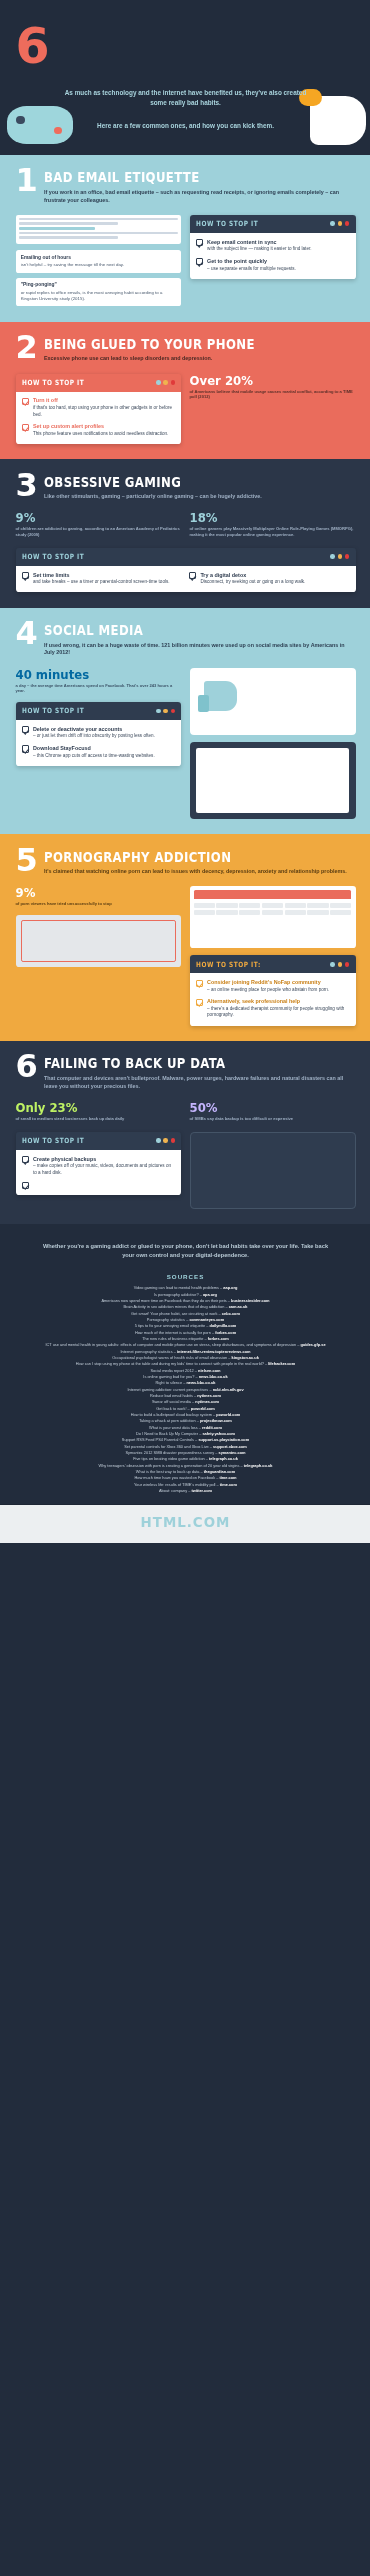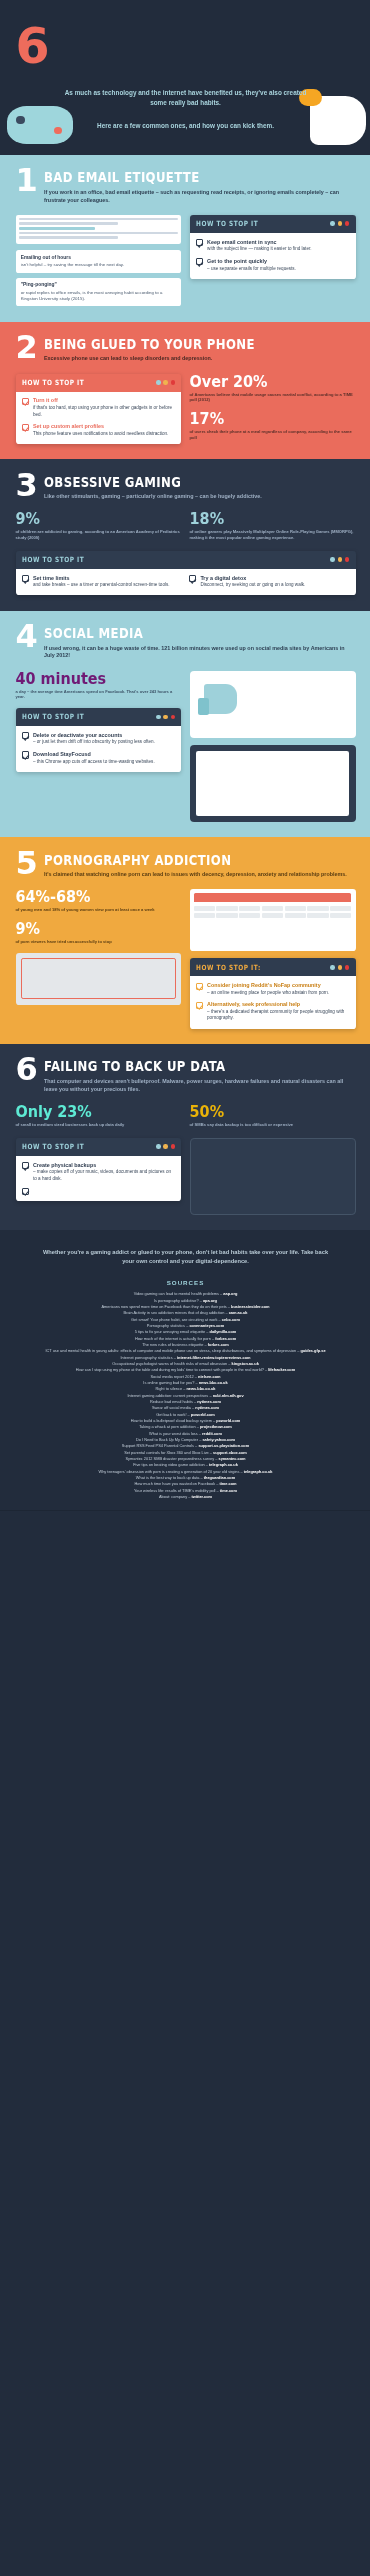--- a/index.html
+++ b/index.html
@@ -128,21 +128,21 @@
   .htsi.teal .htsi-title { color:#9ed1da; }
   
   .htsi.orange .htsi-bar { background:#2f3c4f; }
   .htsi.orange .htsi-title { color:#f0a93f; }
   .htsi.orange .chk { border-color:#f0a93f; }
   .htsi.orange .chk:after { border-color:#f0a93f; }
   .htsi.orange .tip-txt b { color:#c97f14; }
 
   
   .stat-big {
-    font-size:16px; font-weight:bold; line-height:1;
+    font-size:13px; font-weight:bold; line-height:1;
     font-family:"DejaVu Sans Condensed","DejaVu Sans",sans-serif;
   }
   .stat-cap { font-size:4.1px; line-height:1.35; font-weight:bold; }
   .row { display:flex; gap:8.2px; margin-top:10.3px; }
   .col { flex:1; }
 
   
   .pill {
     background:#fff; border-radius:2.6px; padding:4.1px 5.2px;
     font-size:4.4px; line-height:1.4; color:#4a5a6e;
@@ -294,24 +294,20 @@
                 <span>This phone feature uses notifications to avoid needless distraction.</span>
               </div>
             </div>
           </div>
         </div>
       </div>
       <div class="col">
         <div style="margin-bottom:8.2px">
           <div class="stat-big" style="color:#fff">Over 20%</div>
           <div class="stat-cap" style="color:#5c302a;margin-top:2.1px">of Americans believe that mobile usage causes marital conflict, according to a TIME poll (2012)</div>
-        </div>
-        <div>
-          <div class="stat-big" style="color:#fff">17%</div>
-          <div class="stat-cap" style="color:#5c302a;margin-top:2.1px">of users check their phone at a meal regardless of company, according to the same poll</div>
         </div>
       </div>
     </div>
   </div>
 
   <div class="sec s3">
     <div class="sec-head">
       <div class="sec-num">3</div>
       <div class="sec-titles">
         <div class="sec-title">OBSESSIVE GAMING</div>
@@ -362,21 +358,21 @@
     <div class="sec-head">
       <div class="sec-num">4</div>
       <div class="sec-titles">
         <div class="sec-title">SOCIAL MEDIA</div>
         <div class="sec-desc">If used wrong, it can be a huge waste of time. 121 billion minutes were used up on social media sites by Americans in July 2012!</div>
       </div>
     </div>
     <div class="row">
       <div class="col">
         <div style="margin-bottom:8.2px">
-          <div class="stat-big" style="color:#701a75">40 minutes</div>
+          <div class="stat-big" style="color:#0369a1">40 minutes</div>
           <div class="stat-cap" style="color:#3d5468;margin-top:2.1px">a day – the average time Americans spend on Facebook. That's over 243 hours a year.</div>
         </div>
         <div style="margin-top:8.2px">
           <div class="htsi teal">
             <div class="htsi-bar">
               <div class="htsi-title">HOW TO STOP IT</div>
               <div class="dots">
                 <span class="dot c"></span>
                 <span class="dot y"></span>
                 <span class="dot r"></span>
@@ -416,24 +412,20 @@
   <div class="sec s5">
     <div class="sec-head">
       <div class="sec-num">5</div>
       <div class="sec-titles">
         <div class="sec-title">PORNOGRAPHY ADDICTION</div>
         <div class="sec-desc">It's claimed that watching online porn can lead to issues with decency, depression, anxiety and relationship problems.</div>
       </div>
     </div>
     <div class="row">
       <div class="col">
-        <div style="margin-bottom:8.2px">
-          <div class="stat-big" style="color:#fff">64%-68%</div>
-          <div class="stat-cap" style="color:#5a3d12;margin-top:2.1px">of young men and 18% of young women view porn at least once a week</div>
-        </div>
         <div>
           <div class="stat-big" style="color:#fff">9%</div>
           <div class="stat-cap" style="color:#5a3d12;margin-top:2.1px">of porn viewers have tried unsuccessfully to stop</div>
         </div>
         <div style="background:#e4e7ea;border-radius:3.1px;height:52px;margin-top:8.2px;position:relative">
           <div style="position:absolute;inset:5.2px;border:1.5px solid #ea6c5c;border-radius:2.1px"></div>
         </div>
       </div>
       <div class="col">
         <div style="background:#fff;border-radius:3.1px;height:62px;padding:4.1px">
@@ -490,25 +482,25 @@
   <div class="sec s6">
     <div class="sec-head">
       <div class="sec-num">6</div>
       <div class="sec-titles">
         <div class="sec-title">FAILING TO BACK UP DATA</div>
         <div class="sec-desc">That computer and devices aren't bulletproof. Malware, power surges, hardware failures and natural disasters can all leave you without your precious files.</div>
       </div>
     </div>
     <div class="row">
       <div class="col">
-        <div class="stat-big" style="color:#5eead4">Only 23%</div>
+        <div class="stat-big" style="color:#bef264">Only 23%</div>
         <div class="stat-cap" style="color:#9fb0c4;margin-top:2.1px">of small to medium sized businesses back up data daily</div>
       </div>
       <div class="col">
-        <div class="stat-big" style="color:#eab308">50%</div>
+        <div class="stat-big" style="color:#c4b5fd">50%</div>
         <div class="stat-cap" style="color:#9fb0c4;margin-top:2.1px">of SMBs say data backup is too difficult or expensive</div>
       </div>
     </div>
     <div class="row">
       <div class="col">
         <div class="htsi teal">
           <div class="htsi-bar">
             <div class="htsi-title">HOW TO STOP IT</div>
             <div class="dots">
               <span class="dot c"></span>
@@ -574,15 +566,18 @@
         <div class="src">Five tips on beating video game addiction – <b>telegraph.co.uk</b></div>
         <div class="src">Why teenagers' obsession with porn is creating a generation of 20 year old virgins – <b>telegraph.co.uk</b></div>
         <div class="src">What is the best way to back up data – <b>theguardian.com</b></div>
         <div class="src">How much time have you wasted on Facebook – <b>time.com</b></div>
         <div class="src">Your wireless life: results of TIME's mobility poll – <b>time.com</b></div>
         <div class="src">About: company – <b>twitter.com</b></div>
       </div>
   </div>
 
   <div class="divider"></div>
+  <div class="footer-bar">
+    <div class="brand">HTML.COM</div>
+  </div>
 
 </div>
 
 
 </body></html>

